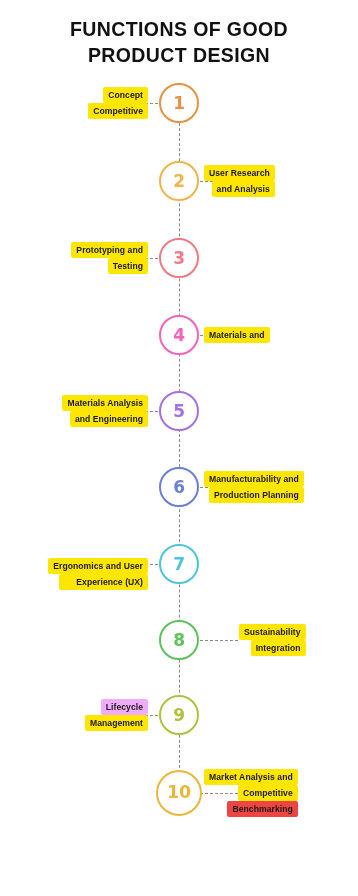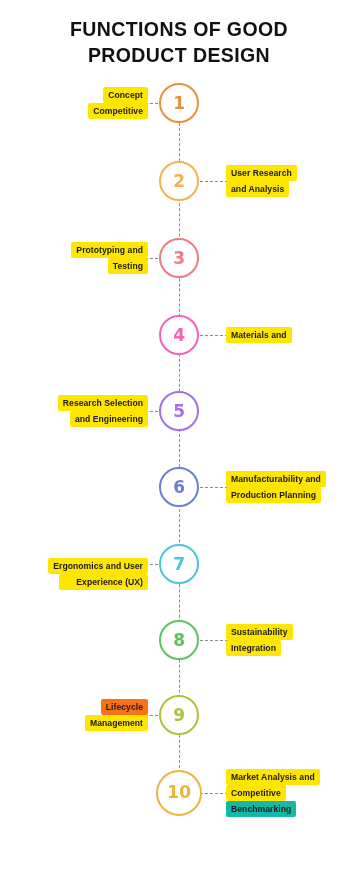--- a/index.html
+++ b/index.html
@@ -96,21 +96,21 @@
   
   .label {
     position: absolute;
     top: 0;
     transform: translateY(-50%);
     z-index: 5;
     display: flex;
     flex-direction: column;
   }
   .label.left  { right: 210px; align-items: flex-end; }
-  .label.right { left: 226px;  align-items: flex-start; }
+  .label.right { left: 204px;  align-items: flex-end; }
 
   .label .lline {
     display: inline-block;
     background: #ffe600;
     color: #1a1a1a;
     font-size: 8.6px;
     font-weight: bold;
     line-height: 11px;
     padding: 2.5px 5px 2.5px 5px;
     white-space: nowrap;
@@ -171,21 +171,21 @@
         <div class="label right" title="Aesthetic and Functional Design">
           <span class="lline" style="background: rgb(255, 230, 0);">Materials and</span>
         </div>
       </div>
       <div class="row" style="top: 411px;">
         <div class="connector left" style="width: 38px;"></div>
         <div class="node" style="border-color: rgb(163, 112, 232);">
           <span class="node-num" style="color: rgb(163, 112, 232);">5</span>
         </div>
         <div class="label left" title="Materials Selection and Engineering">
-          <span class="lline" style="background: rgb(255, 230, 0);">Research Selection</span>
+          <span class="lline" style="background: rgb(255, 230, 0);">Materials Analysis</span>
           <span class="lline" style="background: rgb(255, 230, 0);">and Engineering</span>
         </div>
       </div>
       <div class="row" style="top: 487px;">
         <div class="connector right" style="width: 38px;"></div>
         <div class="node" style="border-color: rgb(106, 127, 216);">
           <span class="node-num" style="color: rgb(106, 127, 216);">6</span>
         </div>
         <div class="label right" title="Manufacturability and Production Planning">
           <span class="lline" style="background: rgb(255, 230, 0);">Manufacturability and</span>
@@ -201,40 +201,40 @@
           <span class="lline" style="background: rgb(255, 230, 0); margin-top: 20px;">Ergonomics and User</span>
           <span class="lline" style="background: rgb(255, 230, 0); padding-left: 17px;">Experience (UX)</span>
         </div>
       </div>
       <div class="row" style="top: 640px;">
         <div class="connector right" style="width: 38px;"></div>
         <div class="node" style="border-color: rgb(92, 195, 92);">
           <span class="node-num" style="color: rgb(92, 195, 92);">8</span>
         </div>
         <div class="label right" title="Sustainability Integration">
-          <span class="lline" style="background: rgb(255, 230, 0);">Sustainability</span>
+          <span class="lline" style="background: rgb(255, 230, 0); margin-left: 35px;">Sustainability</span>
           <span class="lline" style="background: rgb(255, 230, 0);">Integration</span>
         </div>
       </div>
       <div class="row" style="top: 715px;">
         <div class="connector left" style="width: 38px;"></div>
         <div class="node" style="border-color: rgb(176, 194, 60);">
           <span class="node-num" style="color: rgb(176, 194, 60);">9</span>
         </div>
         <div class="label left" title="Lifecycle Management">
-          <span class="lline" style="background: #f97316;">Lifecycle</span>
+          <span class="lline" style="background: #f0abfc;">Lifecycle</span>
           <span class="lline" style="background: rgb(255, 230, 0);">Management</span>
         </div>
       </div>
       <div class="row" style="top: 793px;">
         <div class="connector right" style="width: 38px;"></div>
         <div class="node big" style="border-color: rgb(232, 183, 60);">
           <span class="node-num" style="color: rgb(232, 183, 60);">10</span>
         </div>
         <div class="label right" title="Market Analysis and Competitive Benchmarking">
           <span class="lline" style="background: rgb(255, 230, 0);">Market Analysis and</span>
           <span class="lline" style="background: rgb(255, 230, 0);">Competitive</span>
-          <span class="lline" style="background: #14b8a6;">Benchmarking</span>
+          <span class="lline" style="background: #ef4444;">Benchmarking</span>
         </div>
       </div>
     </div>
 
 </div>
 
 </body></html>

